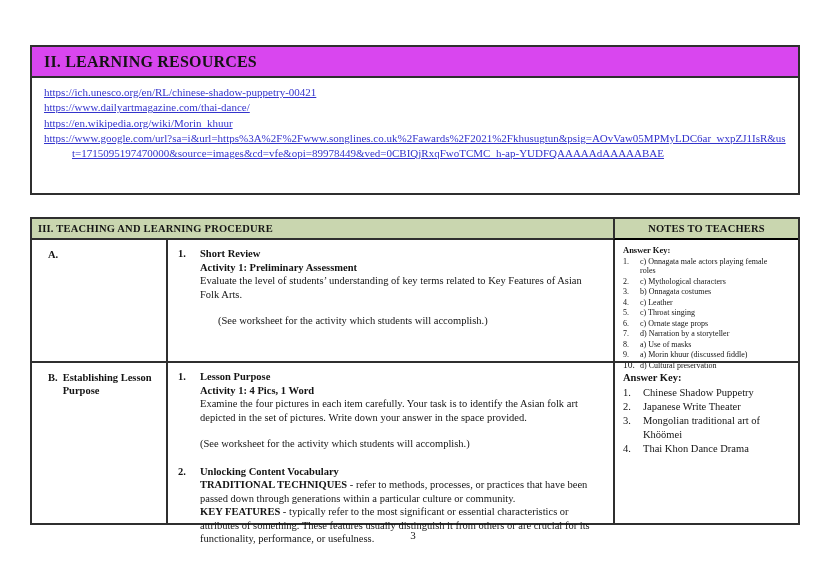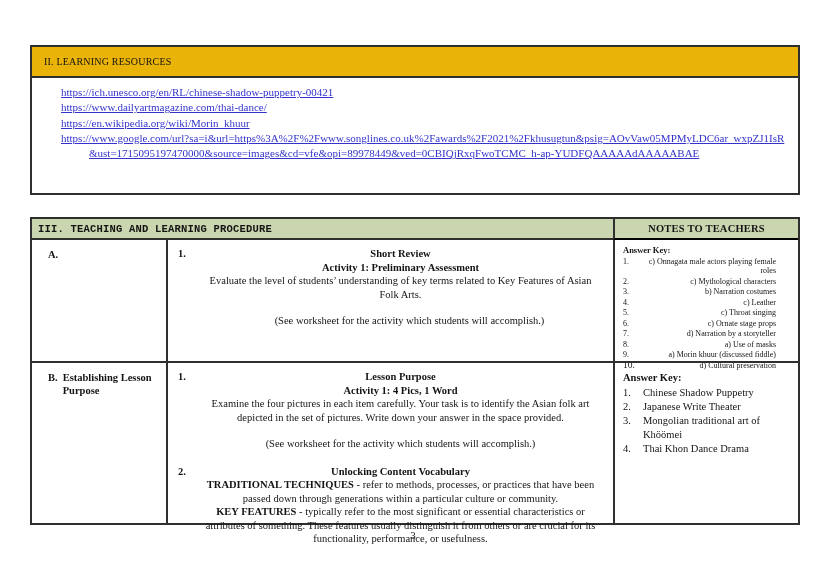--- a/index.html
+++ b/index.html
@@ -9,70 +9,70 @@
     position:relative;overflow:hidden;
   }
   .bold{font-weight:bold;}
 
   
   .res-table{
     position:absolute;left:30px;top:45px;width:766px;
     border:2px solid #2f2f2f;box-sizing:content-box;background:#fff;
   }
   .sec-hdr{
-    background:#eab308;border-bottom:2px solid #2f2f2f;
+    background:#d946ef;border-bottom:2px solid #2f2f2f;
     height:29px;display:flex;align-items:center;
-    padding:0 12px;font-weight:normal;font-size:10px;letter-spacing:.2px;
+    padding:0 12px;font-weight:bold;font-size:16px;letter-spacing:.2px;
   }
   .res-body{padding:7px 10px 5px 12px;min-height:103px;}
   .res-link{
     display:block;color:#3333cc;text-decoration:underline;cursor:pointer;
     font-size:11px;line-height:15.3px;word-break:break-all;
-    padding-left:28px;text-indent:-28px;margin-left:17px;
+    padding-left:28px;text-indent:-28px;
   }
 
   
   .proc-table{
     position:absolute;left:30px;top:217px;width:766px;
     border:2px solid #2f2f2f;box-sizing:content-box;background:#fff;
     display:grid;
     grid-template-columns:134px 447px 185px;
     grid-template-rows:21px 121px 162px;
   }
   .proc-table > div{box-sizing:border-box;min-width:0;}
   .h-left{
     grid-column:1/3;background:#c9d6af;border-bottom:2px solid #2f2f2f;
     display:flex;align-items:center;padding-left:6px;
-    font-weight:bold;font-size:10.5px;letter-spacing:.2px;font-family:Liberation Mono, monospace;
+    font-weight:bold;font-size:10.5px;letter-spacing:.2px;
   }
   .h-right{
     grid-column:3;background:#c9d6af;border-bottom:2px solid #000000;
     border-left:2px solid #2f2f2f;display:flex;align-items:center;justify-content:center;
     font-weight:bold;font-size:10.5px;letter-spacing:.2px;
   }
   .cell-border-left{border-left:2px solid #2f2f2f;}
   .cell-border-top{border-top:2px solid #2f2f2f;}
 
   .stage-cell{padding:8px 4px 0 16px;font-size:10.5px;line-height:13px;}
   .stage{display:flex;gap:5px;font-weight:bold;}
   .stage-num{flex:none;}
 
   .main-cell{padding:7px 12px 0 10px;font-size:10.5px;line-height:13.5px;}
   .step{display:flex;}
   .snum{flex:none;width:22px;font-weight:bold;}
-  .sbody{flex:1;min-width:0;text-align:center;}
+  .sbody{flex:1;min-width:0;}
   .ws-note-a{margin-top:13px;padding-left:18px;}
   .ws-note-b{margin-top:13px;}
   .step2{margin-top:14px;}
 
   .notes-a{padding:5px 22px 0 8px;}
   .ak-title{font-weight:bold;font-size:8.5px;line-height:10px;margin-bottom:2px;}
   .ak-item{display:flex;font-size:8px;line-height:9.3px;margin-bottom:1.2px;}
   .ak-num{flex:none;width:17px;}
-  .ak-txt{flex:1;min-width:0;text-align:right;}
+  .ak-txt{flex:1;min-width:0;}
   .ak-num-10{font-size:9.5px;}
 
   .notes-b{padding:8px 8px 0 8px;font-size:10.5px;line-height:14px;}
   .akb-title{font-weight:bold;margin-bottom:1px;}
   .akb-item{display:flex;}
   .akb-num{flex:none;width:20px;}
   .akb-txt{flex:1;min-width:0;}
   .teacher-note{margin-top:14px;}
 
   .page-num{
@@ -125,21 +125,21 @@
     <div class="ak-item">
         <span class="ak-num">1.</span>
         <span class="ak-txt">c) Onnagata male actors playing female roles</span>
       </div>
     <div class="ak-item">
         <span class="ak-num">2.</span>
         <span class="ak-txt">c) Mythological characters</span>
       </div>
     <div class="ak-item">
         <span class="ak-num">3.</span>
-        <span class="ak-txt">b) Narration costumes</span>
+        <span class="ak-txt">b) Onnagata costumes</span>
       </div>
     <div class="ak-item">
         <span class="ak-num">4.</span>
         <span class="ak-txt">c) Leather</span>
       </div>
     <div class="ak-item">
         <span class="ak-num">5.</span>
         <span class="ak-txt">c) Throat singing</span>
       </div>
     <div class="ak-item">

